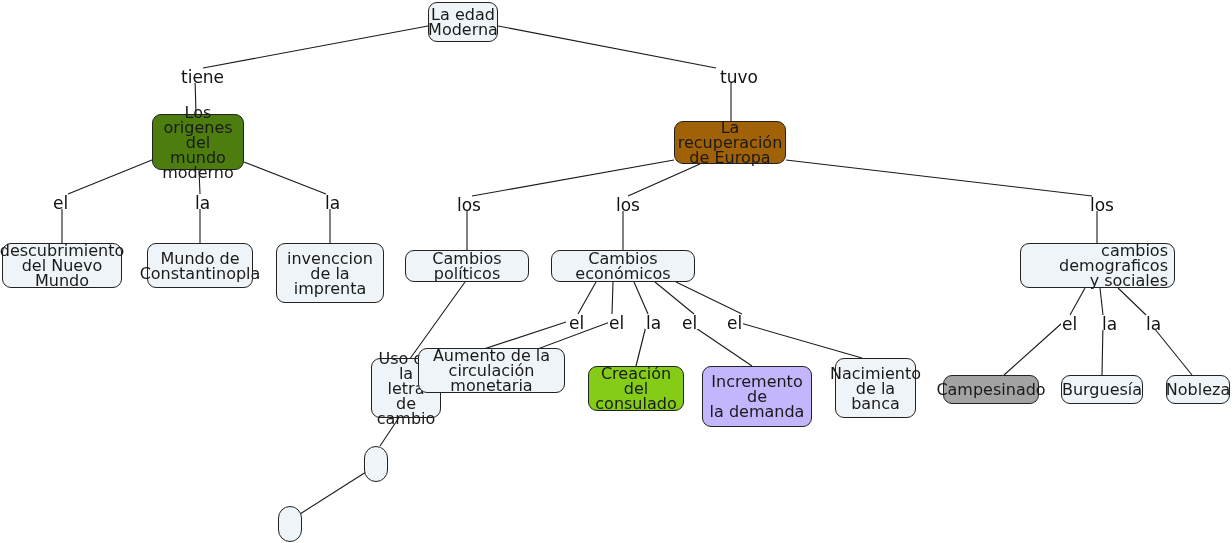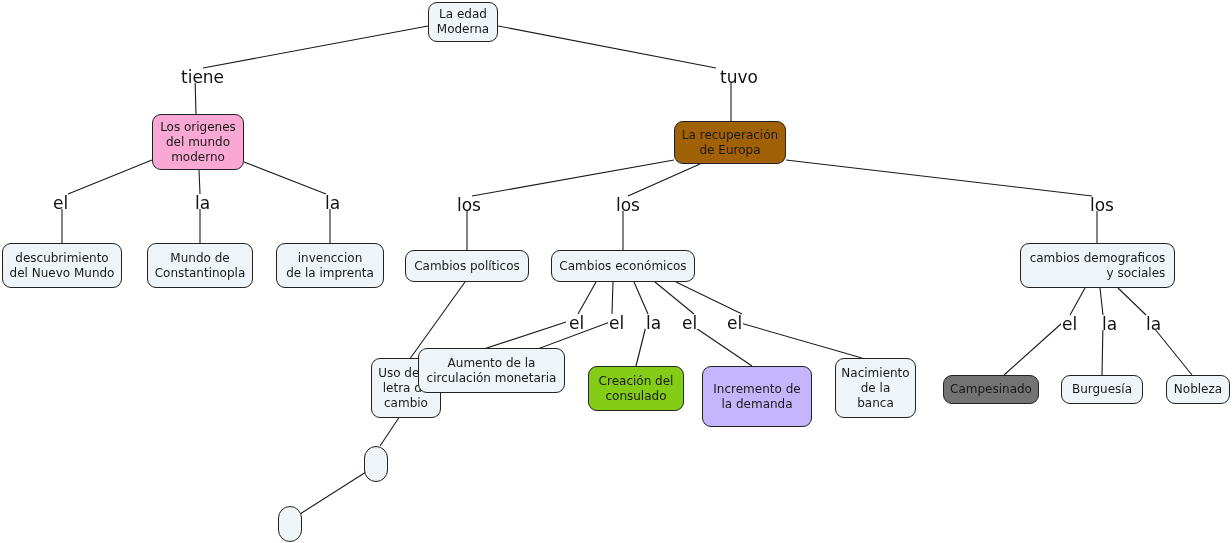--- a/index.html
+++ b/index.html
@@ -24,21 +24,21 @@
     width: 1232px;
     height: 543px;
   }
   .node {
     position: absolute;
     box-sizing: border-box;
     background: #eef4f7;
     border: 1.2px solid #222222;
     border-radius: 9px;
     color: #1a1a1a;
-    font-size: 12px;
+    font-size: 16px;
     line-height: 15px;
     text-align: center;
     display: flex;
     align-items: center;
     justify-content: center;
     padding: 7px 6px;
     white-space: pre-line;
     z-index: 2;
   }
   .node.blank {
@@ -99,48 +99,48 @@
         <line x1="1103" y1="323" x2="1102" y2="375" stroke="#1a1a1a" stroke-width="1.1"></line>
         <line x1="1118" y1="288" x2="1146" y2="315" stroke="#1a1a1a" stroke-width="1.1"></line>
         <line x1="1150" y1="323" x2="1192" y2="375" stroke="#1a1a1a" stroke-width="1.1"></line>
         <line x1="380" y1="446" x2="404" y2="410" stroke="#1a1a1a" stroke-width="1.1"></line>
         <line x1="366" y1="472" x2="300" y2="514" stroke="#1a1a1a" stroke-width="1.1"></line>
       </g>
   </svg>
   <div id="node-layer">
       <div class="node" style="left: 428px; top: 2px; width: 70px; height: 40px; background: rgb(238, 244, 247); border-color: rgb(34, 34, 34);">La edad
 Moderna</div>
-      <div class="node" style="left: 152px; top: 114px; width: 92px; height: 56px; background: #f9a8d4; border-color: rgb(34, 34, 34);">Los origenes
+      <div class="node" style="left: 152px; top: 114px; width: 92px; height: 56px; background: #4d7c0f; border-color: rgb(34, 34, 34);">Los origenes
 del mundo
 moderno</div>
       <div class="node" style="left: 674px; top: 121px; width: 112px; height: 43px; background: #a16207; border-color: rgb(34, 34, 34);">La recuperación
 de Europa</div>
       <div class="node" style="left: 2px; top: 243px; width: 120px; height: 45px; background: rgb(238, 244, 247); border-color: rgb(34, 34, 34);">descubrimiento
 del Nuevo Mundo</div>
       <div class="node" style="left: 147px; top: 243px; width: 106px; height: 45px; background: rgb(238, 244, 247); border-color: rgb(34, 34, 34);">Mundo de
 Constantinopla</div>
-      <div class="node" style="left: 276px; top: 243px; width: 108px; height: 45px; background: rgb(238, 244, 247); border-color: rgb(34, 34, 34);">invenccion
+      <div class="node" style="left: 276px; top: 243px; width: 108px; height: 60px; background: rgb(238, 244, 247); border-color: rgb(34, 34, 34);">invenccion
 de la imprenta</div>
       <div class="node" style="left: 405px; top: 250px; width: 124px; height: 32px; background: rgb(238, 244, 247); border-color: rgb(34, 34, 34);">Cambios políticos</div>
       <div class="node" style="left: 551px; top: 250px; width: 144px; height: 32px; background: rgb(238, 244, 247); border-color: rgb(34, 34, 34);">Cambios económicos</div>
       <div class="node" style="left: 1020px; top: 243px; width: 155px; height: 45px; background: rgb(238, 244, 247); border-color: rgb(34, 34, 34); text-align: right;">cambios demograficos
 y sociales</div>
       <div class="node" style="left: 324px; top: 358px; width: 70px; height: 60px; background: rgb(238, 244, 247); border-color: rgb(34, 34, 34); margin-left: 47px;">Uso de la
 letra de
 cambio</div>
       <div class="node" style="left: 418px; top: 348px; width: 147px; height: 45px; background: rgb(238, 244, 247); border-color: rgb(34, 34, 34);">Aumento de la
 circulación monetaria</div>
       <div class="node" style="left: 588px; top: 366px; width: 96px; height: 45px; background: #84cc16; border-color: rgb(34, 34, 34);">Creación del
 consulado</div>
       <div class="node" style="left: 702px; top: 366px; width: 110px; height: 61px; background: #c4b5fd; border-color: rgb(34, 34, 34);">Incremento de
 la demanda</div>
       <div class="node" style="left: 835px; top: 358px; width: 81px; height: 60px; background: rgb(238, 244, 247); border-color: rgb(34, 34, 34); text-align: center;">Nacimiento
 de la
 banca</div>
-      <div class="node" style="left: 943px; top: 375px; width: 96px; height: 29px; background: #737373; border-color: rgb(34, 34, 34);">Campesinado</div>
+      <div class="node" style="left: 943px; top: 375px; width: 96px; height: 29px; background: #a3a3a3; border-color: rgb(34, 34, 34);">Campesinado</div>
       <div class="node" style="left: 1061px; top: 375px; width: 82px; height: 29px; background: rgb(238, 244, 247); border-color: rgb(34, 34, 34);">Burguesía</div>
       <div class="node" style="left: 1166px; top: 375px; width: 64px; height: 29px; background: rgb(238, 244, 247); border-color: rgb(34, 34, 34);">Nobleza</div>
       <div class="node blank" style="left: 364px; top: 446px; width: 24px; height: 36px; background: rgb(238, 244, 247); border-color: rgb(34, 34, 34);"></div>
       <div class="node blank" style="left: 278px; top: 506px; width: 24px; height: 36px; background: rgb(238, 244, 247); border-color: rgb(34, 34, 34);"></div>
     </div>
   <div id="label-layer">
       <div class="edge-label" style="left: 180px; top: 71px;">tiene</div>
       <div class="edge-label" style="left: 719px; top: 71px;">tuvo</div>
       <div class="edge-label" style="left: 52px; top: 197px;">el</div>
       <div class="edge-label" style="left: 194px; top: 197px;">la</div>

